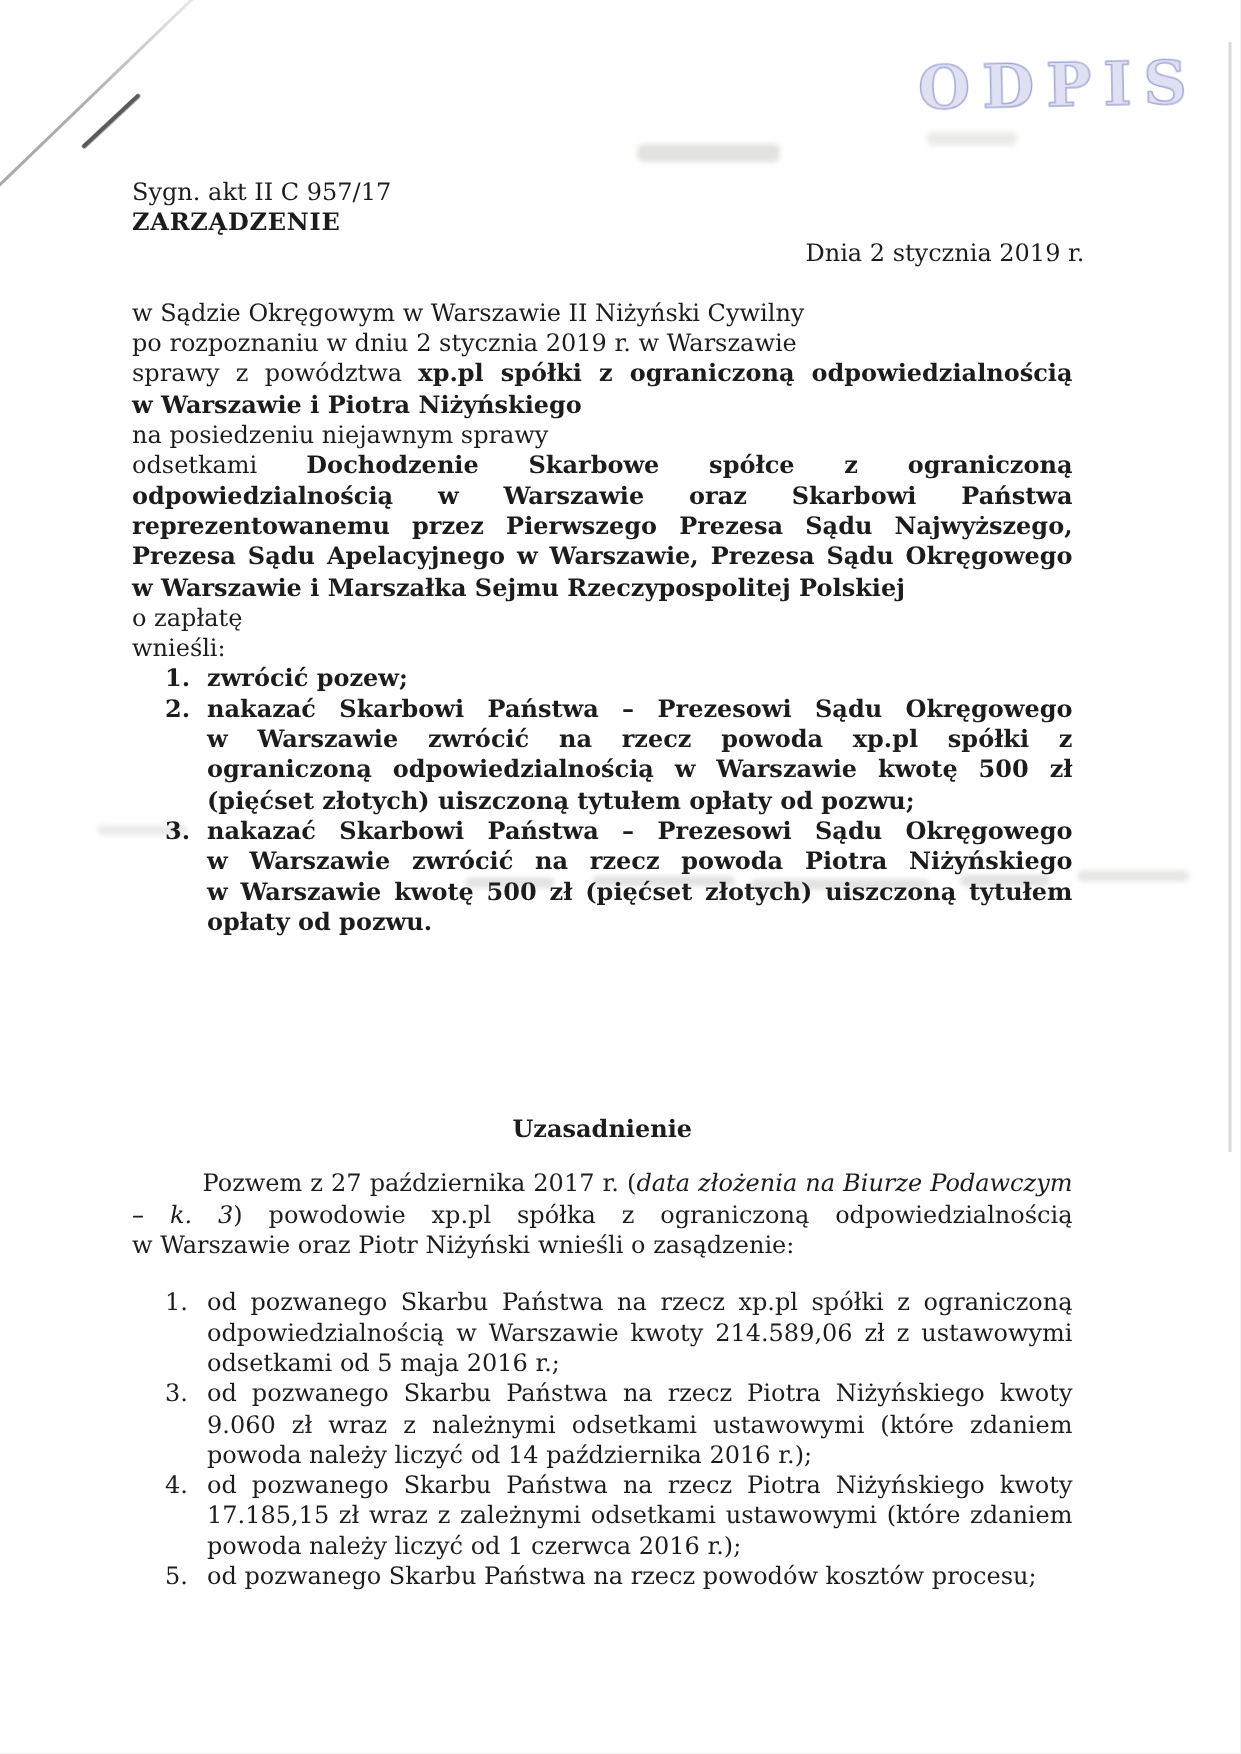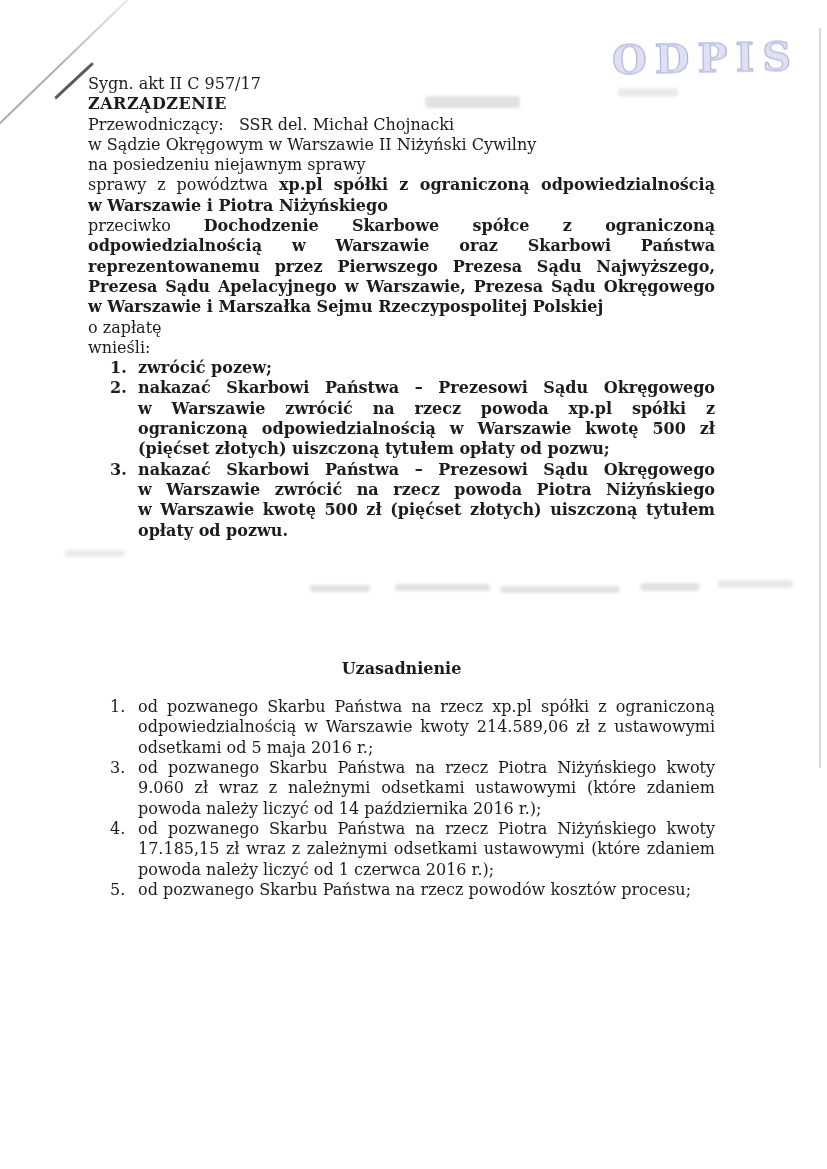--- a/index.html
+++ b/index.html
@@ -12,21 +12,21 @@
     overflow:hidden;
     font-family:"DejaVu Serif", serif;
     font-size:16px;
     line-height:20.3px;
     color:#1c1c1c;
   }
   .content {
     position:absolute;
     left:88px; top:0;
     width:627px;
-    padding-top:74px;
+    padding-top:118px;
   }
   .line { white-space:normal; }
   .title-line {
     font-weight:bold;
     letter-spacing:0.5px;
   }
   .date-line {
     text-align:right;
     margin-right:-8px;
     margin-bottom:20px;
@@ -122,39 +122,41 @@
   <div class="smudge sm-e"></div>
   <div class="smudge sm-f"></div>
   <div class="smudge sm-g"></div>
   <div class="smudge sm-h"></div>
   <div class="edge-line"></div>
 
   <div class="content">
 
     <div class="line">Sygn. akt II C 957/17</div>
     <div class="line title-line">ZARZĄDZENIE</div>
+    <div class="line date-line">Dnia 2 stycznia 2019 r.</div>
 
     <div class="preamble">
-      <div class="line">Przewodniczący:&nbsp;&nbsp;&nbsp;SSR del. Michał Chojnacki</div>
       <div class="line">w Sądzie Okręgowym w Warszawie II Niżyński Cywilny</div>
+      <div class="line">po rozpoznaniu w dniu 2 stycznia 2019 r. w Warszawie</div>
+      <div class="line justify"><span>sprawy z powództwa </span><span class="bold">xp.pl spółki z ograniczoną odpowiedzialnością w&nbsp;Warszawie i Piotra Niżyńskiego</span></div>
       <div class="line">na posiedzeniu niejawnym sprawy</div>
-      <div class="line justify"><span>sprawy z powództwa </span><span class="bold">xp.pl spółki z ograniczoną odpowiedzialnością w&nbsp;Warszawie i Piotra Niżyńskiego</span></div>
-      <div class="line justify"><span>przeciwko </span><span class="bold">Dochodzenie Skarbowe spółce z ograniczoną odpowiedzialnością w Warszawie oraz Skarbowi Państwa reprezentowanemu przez Pierwszego Prezesa Sądu Najwyższego, Prezesa Sądu Apelacyjnego w Warszawie, Prezesa Sądu Okręgowego w Warszawie i Marszałka Sejmu Rzeczypospolitej Polskiej</span></div>
+      <div class="line justify"><span>odsetkami </span><span class="bold">Dochodzenie Skarbowe spółce z ograniczoną odpowiedzialnością w Warszawie oraz Skarbowi Państwa reprezentowanemu przez Pierwszego Prezesa Sądu Najwyższego, Prezesa Sądu Apelacyjnego w Warszawie, Prezesa Sądu Okręgowego w Warszawie i Marszałka Sejmu Rzeczypospolitej Polskiej</span></div>
       <div class="line">o zapłatę</div>
       <div class="line">wnieśli:</div>
     </div>
 
     <div class="items orders">
       <div class="item"><span class="num">1.</span><span>zwrócić pozew;</span></div>
       <div class="item"><span class="num">2.</span><span>nakazać Skarbowi Państwa – Prezesowi Sądu Okręgowego w&nbsp;Warszawie zwrócić na rzecz powoda xp.pl spółki z ograniczoną odpowiedzialnością w&nbsp;Warszawie kwotę 500 zł (pięćset złotych) uiszczoną tytułem opłaty od pozwu;</span></div>
       <div class="item"><span class="num">3.</span><span>nakazać Skarbowi Państwa – Prezesowi Sądu Okręgowego w&nbsp;Warszawie zwrócić na rzecz powoda Piotra Niżyńskiego w&nbsp;Warszawie kwotę 500 zł (pięćset złotych) uiszczoną tytułem opłaty od pozwu.</span></div>
     </div>
 
     <div class="justification-heading">Uzasadnienie</div>
 
+    <div class="justification-para"><span>Pozwem z 27 października 2017 r. (</span><span class="italic">data złożenia na Biurze Podawczym – k. 3</span><span>) powodowie xp.pl spółka z ograniczoną odpowiedzialnością w&nbsp;Warszawie oraz Piotr Niżyński wnieśli o zasądzenie:</span></div>
 
     <div class="items claims">
       <div class="item"><span class="num">1.</span><span>od pozwanego Skarbu Państwa na rzecz xp.pl spółki z ograniczoną odpowiedzialnością w&nbsp;Warszawie kwoty 214.589,06 zł z ustawowymi odsetkami od 5 maja 2016 r.;</span></div>
       <div class="item"><span class="num">3.</span><span>od pozwanego Skarbu Państwa na rzecz Piotra Niżyńskiego kwoty 9.060 zł wraz z należnymi odsetkami ustawowymi (które zdaniem powoda należy liczyć od 14 października 2016 r.);</span></div>
       <div class="item"><span class="num">4.</span><span>od pozwanego Skarbu Państwa na rzecz Piotra Niżyńskiego kwoty 17.185,15 zł wraz z zależnymi odsetkami ustawowymi (które zdaniem powoda należy liczyć od 1 czerwca 2016 r.);</span></div>
       <div class="item"><span class="num">5.</span><span>od pozwanego Skarbu Państwa na rzecz powodów kosztów procesu;</span></div>
     </div>
 
   </div>
 </div>

